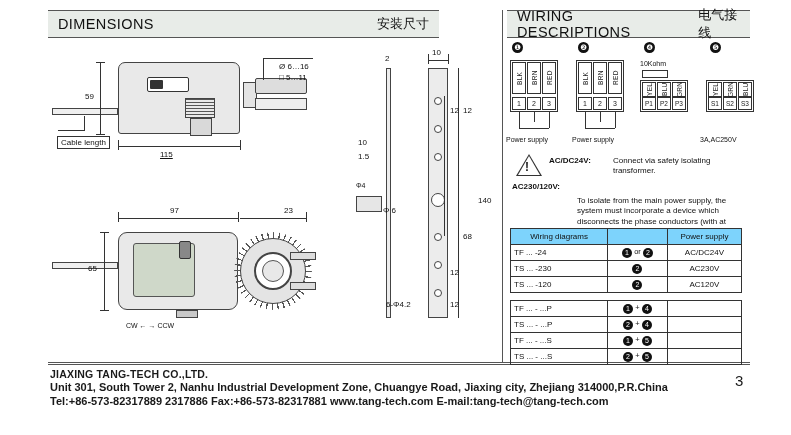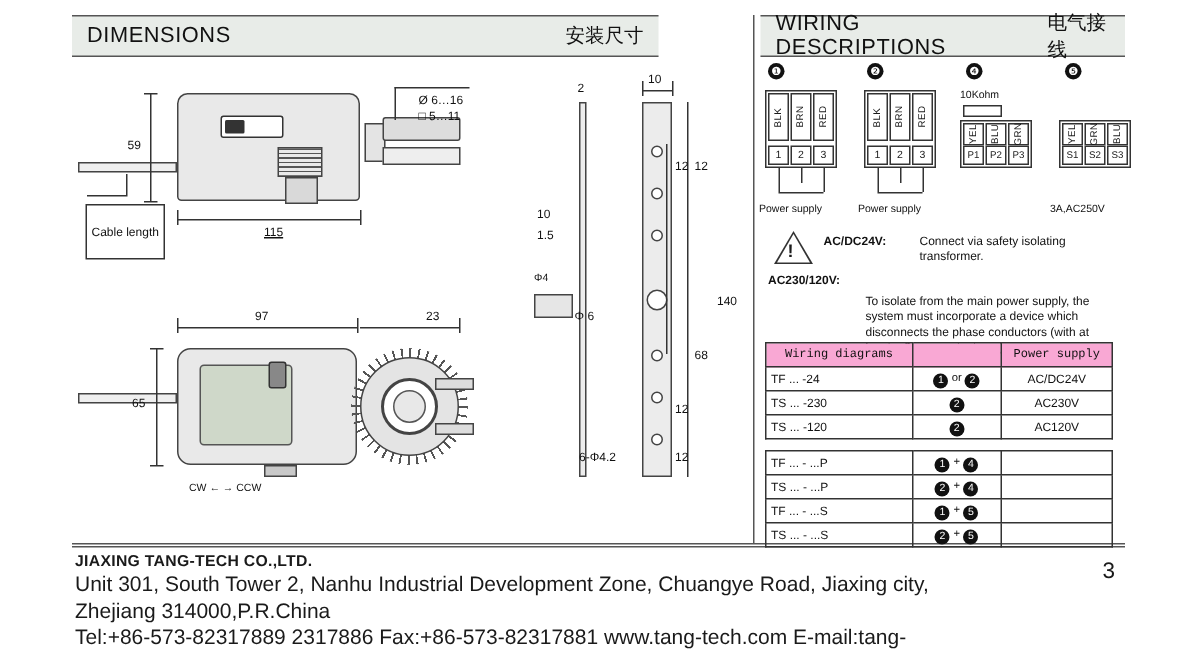--- a/index.html
+++ b/index.html
@@ -26,21 +26,21 @@
   #hdr-right .cn{margin-left:8px;margin-right:0;}
   #hdr-right .en{margin-right:0;}
 
   
   .vline{position:absolute;left:502px;top:10px;width:1px;height:352px;background:#555;}
   .hline{position:absolute;left:48px;top:362px;width:702px;height:1px;background:#555;}
   .hline2{position:absolute;left:48px;top:364px;width:702px;height:1px;background:#555;}
 
   .footer{position:absolute;left:50px;top:368px;width:620px;line-height:1.25;}
   .footer .co{font-size:10.5px;font-weight:bold;letter-spacing:.2px;}
-  .footer .ad{font-size:14px;font-weight:normal;}
+  .footer .ad{font-size:11px;font-weight:bold;}
   .pageno{position:absolute;left:735px;top:372px;font-size:15px;}
 
   
   .lbl{position:absolute;font-size:8px;color:#111;white-space:nowrap;}
   .lbl.s7{font-size:7px;}
   .lbl.b{font-weight:bold;}
   .ln{position:absolute;background:#333;}
   .lnh{height:1px;}
   .lnv{width:1px;}
   .box{position:absolute;border:1px solid #333;box-sizing:border-box;}
@@ -91,21 +91,21 @@
      font-size:7px;text-align:center;line-height:11px;}
 
   
   .tri{position:absolute;width:0;height:0;border-left:11px solid transparent;border-right:11px solid transparent;border-bottom:19px solid #fff;}
   .tri-o{position:absolute;width:0;height:0;border-left:13px solid transparent;border-right:13px solid transparent;border-bottom:22px solid #333;}
   .tri-x{position:absolute;font-size:12px;font-weight:bold;}
 
   
   .tbl{position:absolute;left:510px;top:228px;width:232px;border-collapse:collapse;}
   .tbl td,.tbl th{border:1px solid #333;font-size:8px;padding:1px 3px;height:13px;color:#111;}
-  .tbl th{background:#f9a8d4;font-weight:normal;font-size:8px;font-family:Liberation Mono, monospace;}
+  .tbl th{background:#7dd3fc;font-weight:normal;font-size:8px;}
   .tbl td.c{text-align:center;}
   .cnum-s{display:inline-block;width:10px;height:10px;border-radius:50%;background:#111;color:#fff;font-size:7px;line-height:10px;text-align:center;vertical-align:-1px;}
   .sep-row td{border-left:none;border-right:none;border-bottom:none;height:5px;}
 </style>
 </head>
 <body>
 
 <div class="page">
 
   <div class="hdr" id="hdr-left">
@@ -142,22 +142,22 @@
     <div class="ln lnv" style="left:118px;top:140px;height:10px;"></div>
     <div class="ln lnv" style="left:240px;top:140px;height:10px;"></div>
     <div class="ln lnh" style="left:263px;top:58px;width:50px;"></div>
     <div class="ln lnv" style="left:263px;top:58px;height:22px;"></div>
     <div class="ln lnh" style="left:58px;top:130px;width:26px;"></div>
     <div class="ln lnv" style="left:84px;top:116px;height:15px;"></div>
 
     <span class="lbl" style="left:279px;top:62px;">Ø 6…16</span>
     <span class="lbl" style="left:279px;top:73px;">□ 5…11</span>
     <span class="lbl" style="left:85px;top:92px;">59</span>
-    <span class="lbl" style="left:176px;top:150px;text-decoration:underline;">115</span>
-    <span class="lbl" style="left:57px;top:136px;border:1px solid #333;padding:13px 3px;background:#fff;">Cable length</span>
+    <span class="lbl" style="left:160px;top:150px;text-decoration:underline;">115</span>
+    <span class="lbl" style="left:57px;top:136px;border:1px solid #333;padding:1px 3px;background:#fff;">Cable length</span>
   </div>
 
   <div>
     <div class="body2">
       <div class="panel"></div>
       <div class="knob"></div>
     </div>
     <div class="hubteeth"></div>
     <div class="hub"></div>
     <div class="hub2"></div>

